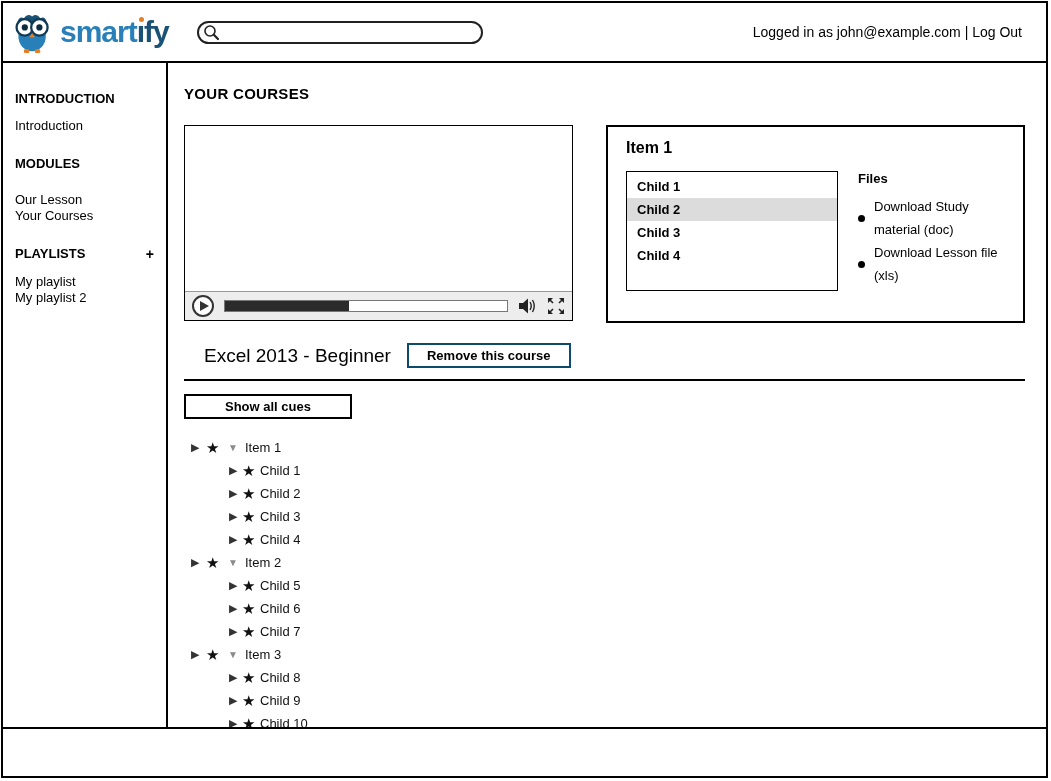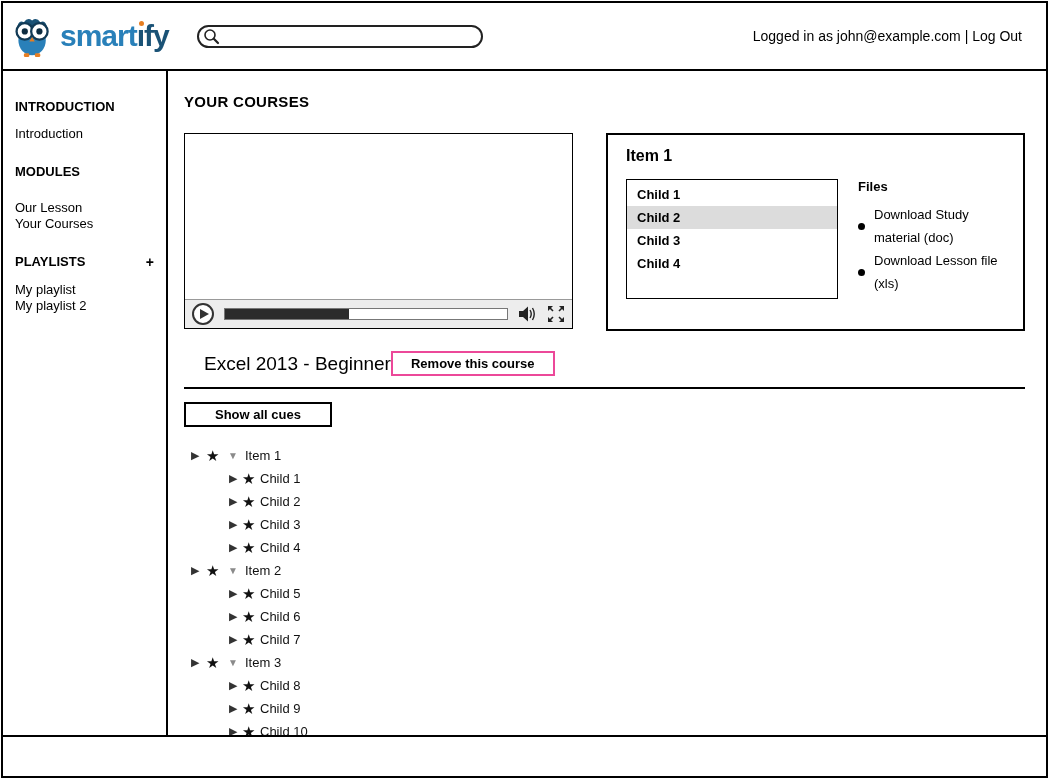--- a/index.html
+++ b/index.html
@@ -1,21 +1,21 @@
 <!DOCTYPE html>
 <html><head>
 <meta charset="utf-8">
 <style>
   * { margin:0; padding:0; box-sizing:border-box; }
   html,body { background:#fff; }
   body { font-family:"Liberation Sans", sans-serif; color:#000; }
   .page { width:1047px; height:777px; border:2px solid #000; margin:1px; display:flex; flex-direction:column; background:#fff; }
 
   
-  .header { height:68px; border-bottom:2px solid #000; display:flex; align-items:center; flex:0 0 auto; }
+  .header { height:60px; border-bottom:2px solid #000; display:flex; align-items:center; flex:0 0 auto; }
   .logo { display:flex; align-items:center; margin-left:8px; cursor:pointer; }
   .logo svg { display:block; }
   .brand { font-size:30px; font-weight:bold; letter-spacing:-1px; margin-left:5px; position:relative; }
   .brand .b1 { color:#2980b9; }
   .brand .b2 { color:#1a5276; position:relative; }
   .brand .iwrap { position:relative; color:#1a5276; }
   .brand .idot { position:absolute; top:2px; left:2px; width:5px; height:5px; border-radius:50%; background:#e67e22; }
   .search-wrap { margin-left:28px; position:relative; }
   .search-input { width:286px; height:23px; border:2px solid #222; border-radius:12px; padding:0 10px 0 26px; font-size:13px; outline:none; font-family:"Liberation Sans", sans-serif; }
   .search-icon { position:absolute; left:6px; top:3px; }
@@ -56,24 +56,24 @@
   .cue-row { height:23px; line-height:23px; padding-left:10px; font-size:13px; font-weight:bold; cursor:pointer; }
   .cue-row.selected { background:#dcdcdc; }
   .files-col { flex:1; }
   .files-list { list-style:none; }
   .files-list li { font-size:13px; line-height:23px; cursor:pointer; display:flex; align-items:center; }
   .bullet { width:7px; height:7px; border-radius:50%; background:#000; margin-right:9px; flex:0 0 auto; }
 
   
   .course-row { display:flex; align-items:center; margin-top:20px; }
   .course-name { font-size:19px; font-weight:normal;margin-left:20px; }
-  .remove-btn { border:2px solid #ec4899; background:#fff; font-size:13px; font-weight:bold; height:25px; padding:0 18px; cursor:pointer; font-family:"Liberation Sans", sans-serif; }
+  .remove-btn { margin-left:16px; border:2px solid #0c4a6e; background:#fff; font-size:13px; font-weight:bold; height:25px; padding:0 18px; cursor:pointer; font-family:"Liberation Sans", sans-serif; }
   .rule { border:none; border-top:2px solid #000; margin-top:11px; }
 
-  .show-cues-btn { margin-top:13px; width:148px; height:25px; border:2px solid #000; background:#fff; font-size:13px; font-weight:bold; cursor:pointer; font-family:"Liberation Sans", sans-serif; }
+  .show-cues-btn { margin-top:13px; width:168px; height:25px; border:2px solid #000; background:#fff; font-size:13px; font-weight:bold; cursor:pointer; font-family:"Liberation Sans", sans-serif; }
 
   
   .tree { margin-top:17px; }
   .tree-row { height:23px; display:flex; align-items:center; font-size:13px; cursor:pointer; }
   .tree-row.parent { padding-left:7px; }
   .tree-row.child { padding-left:45px; }
   .tw-arrow { color:#333; font-size:11px; width:15px; }
   .tw-star { color:#111; font-size:15px; width:22px; }
   .tw-collapse { color:#8a8a8a; font-size:10px; width:17px; }
   .tree-row.child .tw-arrow { width:13px; }

